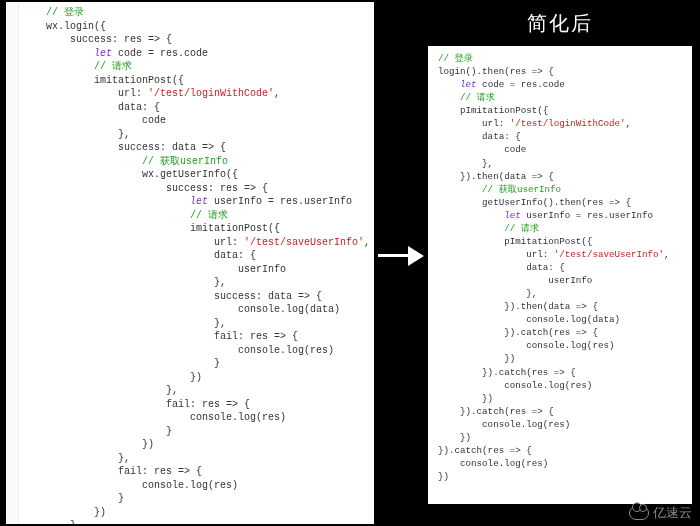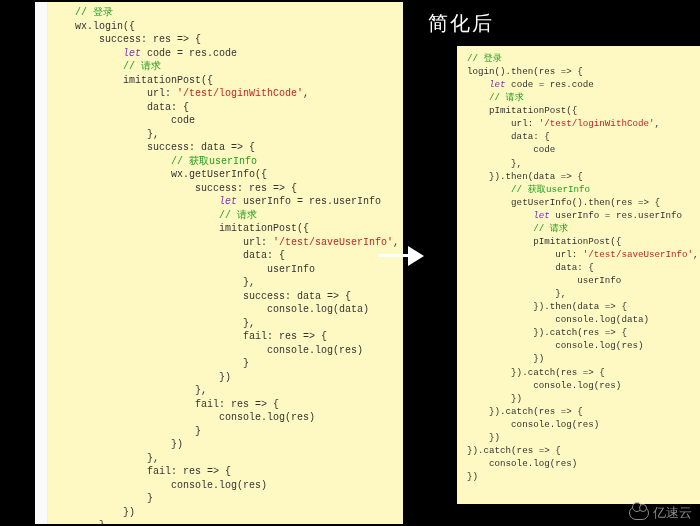--- a/index.html
+++ b/index.html
@@ -14,24 +14,23 @@
     background: #000;
   }
   .stage {
     position: relative;
     width: 700px;
     height: 526px;
     background: #000;
   }
   .panel {
     position: absolute;
-    background: #fef9c3;
+    background: #ffffff;
     overflow: hidden;
     box-sizing: border-box;
-    margin-left: 29px;
   }
   .panel-left {
     left: 6px;
     top: 2px;
     width: 368px;
     height: 522px;
     padding: 4px 6px 4px 4px;
   }
   .panel-right {
     left: 428px;
@@ -39,21 +38,21 @@
     width: 264px;
     height: 458px;
     padding: 6px 6px 6px 10px;
     font-size: 9.2px;
   }
   .title {
     position: absolute;
     top: 10px;
     left: 428px;
     width: 264px;
-    text-align: left;
+    text-align: center;
     color: #fff;
     font-family: "PingFang SC", "Microsoft YaHei", sans-serif;
     font-size: 20px;
     font-weight: 500;
     letter-spacing: 2px;
   }
   .arrow {
     position: absolute;
     left: 378px;
     top: 244px;

